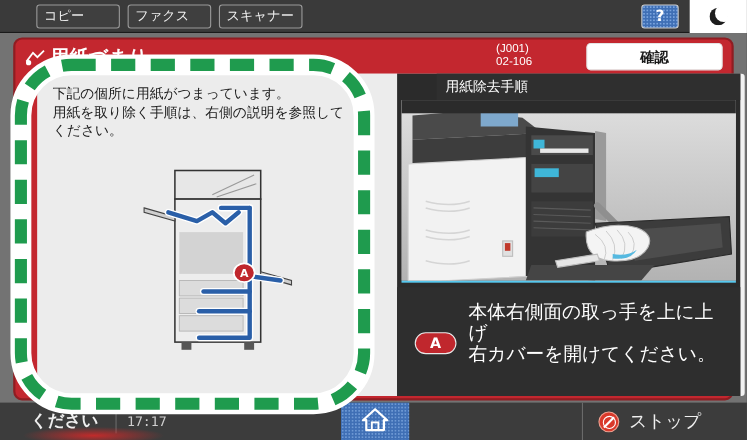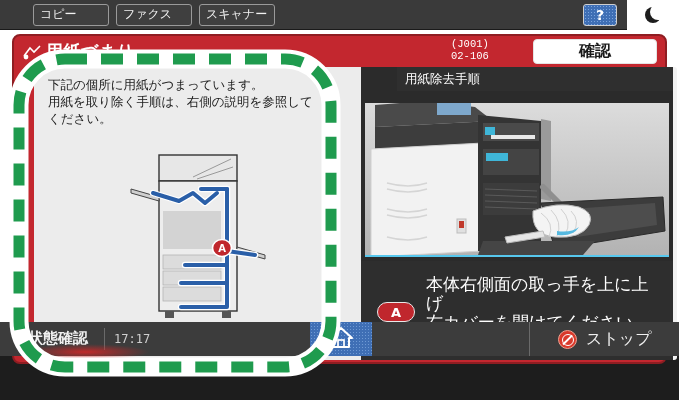--- a/index.html
+++ b/index.html
@@ -2,21 +2,21 @@
 <html><head>
 <meta charset="utf-8">
 <style>
   * { box-sizing: border-box; margin: 0; padding: 0; }
   html, body {
     width: 679px; height: 400px;
     background: #1d1d1d;
     font-family: "DejaVu Sans", "Liberation Sans", sans-serif;
     overflow: hidden;
   }
-  #screen { position: relative; width: 679px; height: 356px; background: #ffffff; }
+  #screen { position: relative; width: 679px; height: 400px; background: #737373; }
 
   
   .topbar {
     position: absolute; left: 0; top: 0; width: 679px; height: 30px;
     background: #3a3a3a;
     border-bottom: 1px solid #1a1a1a;
     display: flex; align-items: center;
   }
   .tab {
     height: 22px; min-width: 76px; margin-left: 7px;
@@ -67,27 +67,27 @@
   .alert-icon {
     margin-left: 8px; width: 20px; height: 18px; position: relative;
   }
   .alert-title {
     color: #ffffff; font-size: 17px; font-weight: bold;
     margin-left: 4px; letter-spacing: 0.5px;
   }
   .err-code {
     position: absolute; left: 437px; top: 2px;
     color: #ffffff; font-size: 10.5px; line-height: 12px;
-    font-family: Liberation Mono, monospace;
+    font-family: Liberation Sans, sans-serif;
   }
   .confirm-btn {
     position: absolute; right: 8px; top: 3px;
     width: 124px; height: 25px;
     background: #ffffff; border: 1px solid #e4e4e4; border-radius: 4px;
-    color: #1a1a1a; font-size: 16px; font-weight: bold;
+    color: #1a1a1a; font-size: 13px; font-weight: bold;
     display: flex; align-items: center; justify-content: center;
   }
 
   .alert-body {
     position: absolute; left: 20px; top: 31px;
     width: 643px; height: 293px;
     background: #f2f2f2;
     border-radius: 3px;
     display: flex;
   }
@@ -178,21 +178,21 @@
     position: absolute; left: 310px; top: 0;
     width: 62px; height: 34px; background: #3f6fb5;
     background-image: radial-gradient(circle, #6e99d4 0.6px, transparent 0.7px);
     background-size: 3px 3px;
     display: flex; align-items: center; justify-content: center;
   }
   .stop-btn {
     position: absolute; right: 0; top: 0;
     width: 150px; height: 34px;
     border-left: 1px solid #6a6a6a;
-    display: flex; align-items: center; gap: 9px; padding-left: 28px;
+    display: flex; align-items: center; gap: 9px; padding-left: 14px;
   }
   .stop-ico {
     width: 19px; height: 19px; border-radius: 50%;
     background: #d9392b; border: 1.5px solid #f0a090;
     position: relative;
   }
   .stop-ico::after {
     content: ""; position: absolute; left: 3px; top: 3px;
     width: 10px; height: 10px; border: 1.7px solid #ffffff; border-radius: 50%;
   }
@@ -373,21 +373,21 @@
           <div class="instr-text">本体右側面の取っ手を上に上げ
 右カバーを開けてください。</div>
         </div>
       </div>
 
     </div>
   </div>
 
   <div class="bottombar">
     <div class="status-btn">
-      <span>状態確認</span>
+      <span>ください</span>
       <span class="status-glow"></span>
     </div>
     <div class="bb-sep"></div>
     <div class="clock">
       <div></div>
       <div class="time">17:17</div>
     </div>
     <div class="bb-flex"></div>
     <div class="home-btn">
       <span>

